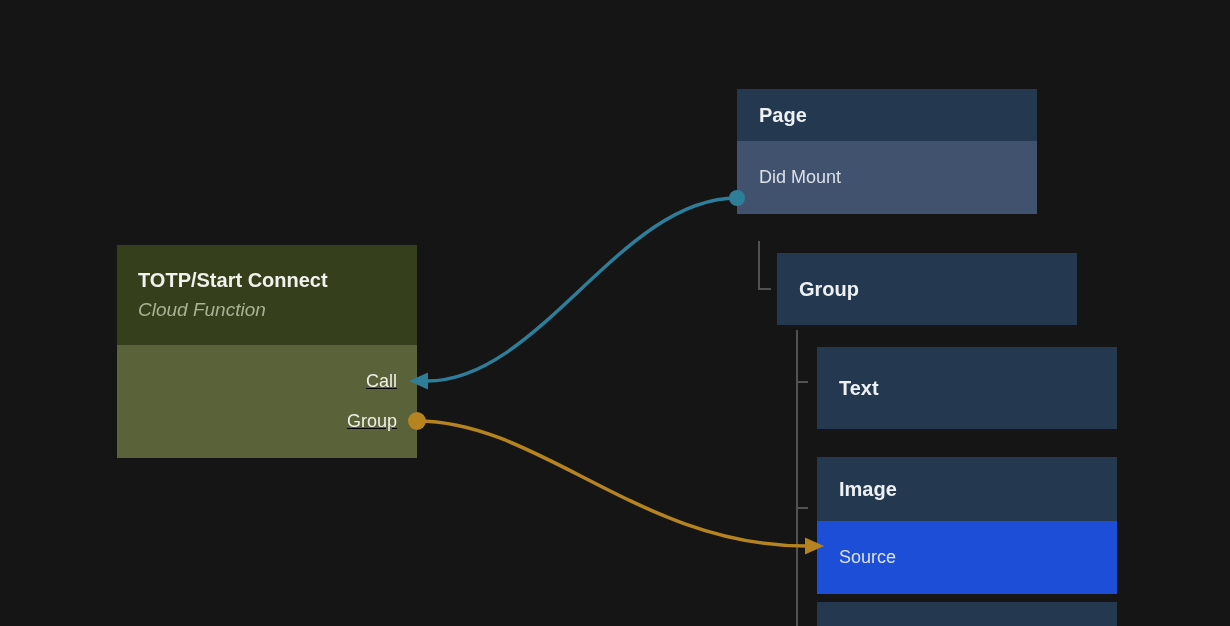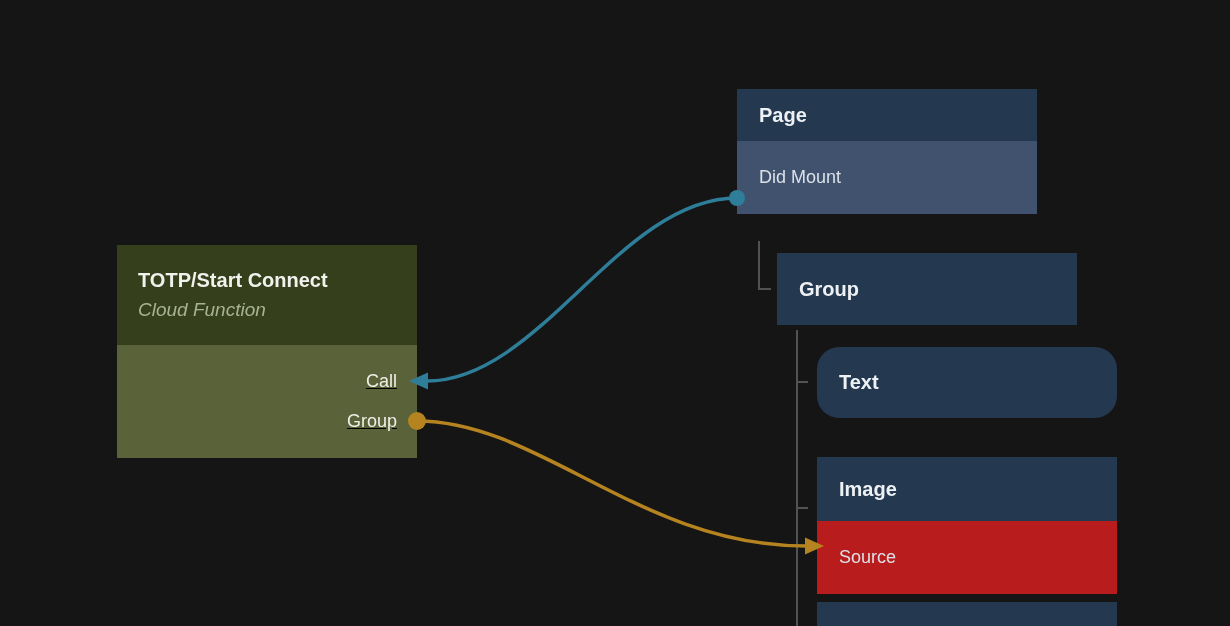--- a/index.html
+++ b/index.html
@@ -81,21 +81,21 @@
   }
 
   .page-node   { left: 737px; top: 89px; }
   .page-node .tree-header { height: 52px; }
   .page-node .tree-row    { height: 73px; }
 
   .group-node  { left: 777px; top: 253px; }
   .group-node .tree-header { height: 72px; }
 
   .text-node   { left: 817px; top: 347px; }
-  .text-node .tree-header { height: 71px; border-radius: 22px; }
+  .text-node .tree-header { height: 82px; }
 
   .image-node  { left: 817px; top: 437px; }
   .image-node .tree-header { height: 64px; margin-top: 20px; }
   .image-node .tree-row    { height: 73px; }
 
   .partial-node { left: 817px; top: 602px; }
   .partial-node .tree-header { height: 24px; }
 
   
   .tline { position: absolute; background: #525252; }
@@ -158,21 +158,21 @@
   <div class="node tree-node text-node">
     <div class="tree-header" style="background-color: rgb(36, 56, 80);">
       <span class="tree-title">Text</span>
     </div>
   </div>
 
   <div class="node tree-node image-node">
     <div class="tree-header" style="background-color: rgb(36, 56, 80);">
       <span class="tree-title">Image</span>
     </div>
-    <div class="tree-row" style="background-color: #b91c1c;">
+    <div class="tree-row" style="background-color: #1d4ed8;">
       <span class="tree-row-label">Source</span>
     </div>
   </div>
 
   <div class="node tree-node partial-node">
     <div class="tree-header" style="background-color: rgb(36, 56, 80);"></div>
   </div>
 
   <svg class="wires" width="1230" height="626" viewBox="0 0 1230 626" xmlns="http://www.w3.org/2000/svg">
 

